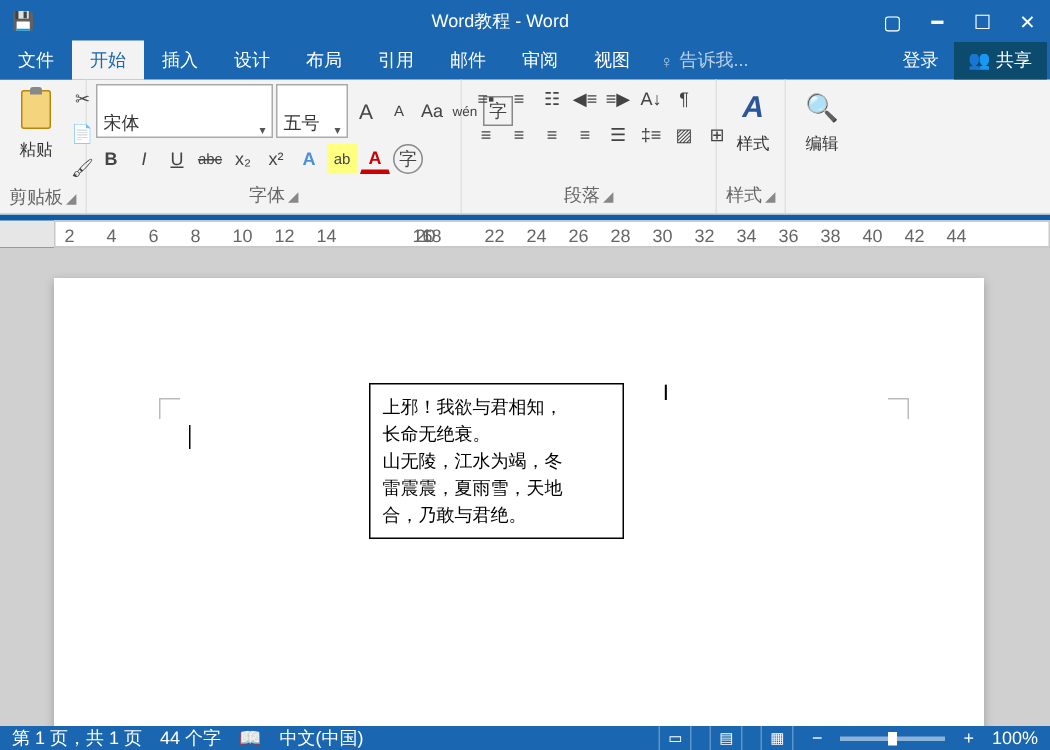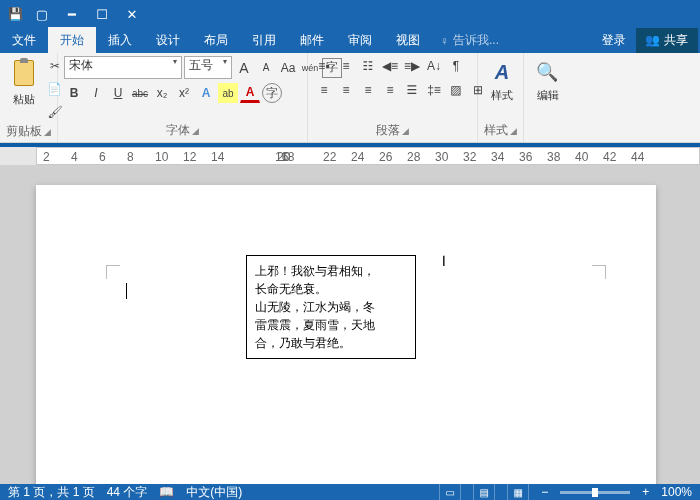--- a/index.html
+++ b/index.html
@@ -19,21 +19,21 @@
 .ribbon{height:90px;background:#f3f3f3;border-bottom:1px solid #d4d4d4;display:flex}
 .group{border-right:1px solid #e1e1e1;padding:3px 6px 2px;display:flex;flex-direction:column}
 .group-body{flex:1;display:flex;gap:3px;align-items:flex-start}
 .group-label{text-align:center;color:#666;font-size:11px;padding:1px 0;display:flex;justify-content:center;align-items:center;gap:2px}
 .dialoglauncher{font-size:9px;color:#888}
 .bigbtn{display:flex;flex-direction:column;align-items:center;gap:2px;padding:2px 4px;min-width:36px}
 .bigbtn .ico{width:28px;height:28px;display:flex;align-items:center;justify-content:center;font-size:20px}
 .bigbtn .lbl{font-size:11px;color:#333}
 .col{display:flex;flex-direction:column;gap:3px}
 .row{display:flex;gap:2px;align-items:center}
-.sel{height:23px;border:1px solid #ababab;background:#fff;display:flex;align-items:flex-start;padding:0 4px;font-size:12px;color:#333}
+.sel{height:36px;border:1px solid #ababab;background:#fff;display:flex;align-items:flex-end;padding:0 4px;font-size:12px;color:#333}
 .sel .dd{margin-left:auto;font-size:8px;color:#555;padding-left:4px}
 .ibtn{width:20px;height:20px;display:flex;align-items:center;justify-content:center;border:1px solid transparent;color:#444;font-size:12px}
 .ibtn.box{border:1px solid #888}
 .ruler-area{background:#e6e6e6}
 .hruler{height:18px;background:#fff;margin:4px 0 0 36px;position:relative;border:1px solid #c8c8c8;font-size:9px;color:#666}
 .hruler .tick{position:absolute;top:2px}
 .doc-area{background:#d0d0d0;height:330px;overflow:auto;position:relative;padding:20px 0 0 36px}
 .page{width:620px;height:420px;background:#fff;box-shadow:0 2px 6px rgba(0,0,0,.25);position:relative}
 .corner{position:absolute;width:14px;height:14px}
 .corner.tl{top:80px;left:70px;border-left:1px solid #bbb;border-top:1px solid #bbb}
@@ -52,20 +52,21 @@
 .clipboard::before{content:"";position:absolute;top:-3px;left:5px;width:8px;height:5px;background:#888;border-radius:2px 2px 0 0}
 .styles-ico{font-size:22px;color:#2b579a;font-style:italic;font-weight:bold}
 .underline{text-decoration:underline}
 .strike{text-decoration:line-through}
 </style>
 </head>
 <body>
 
 <div class="titlebar">
   <span style="margin-right:4px">💾</span>
+  <span class="title">Word教程 - Word</span>
   <div class="winbtns">
     <div class="winbtn">▢</div>
     <div class="winbtn">━</div>
     <div class="winbtn">☐</div>
     <div class="winbtn">✕</div>
   </div>
 </div>
 
 <div class="tabs">
   <div class="tab file">文件</div>

